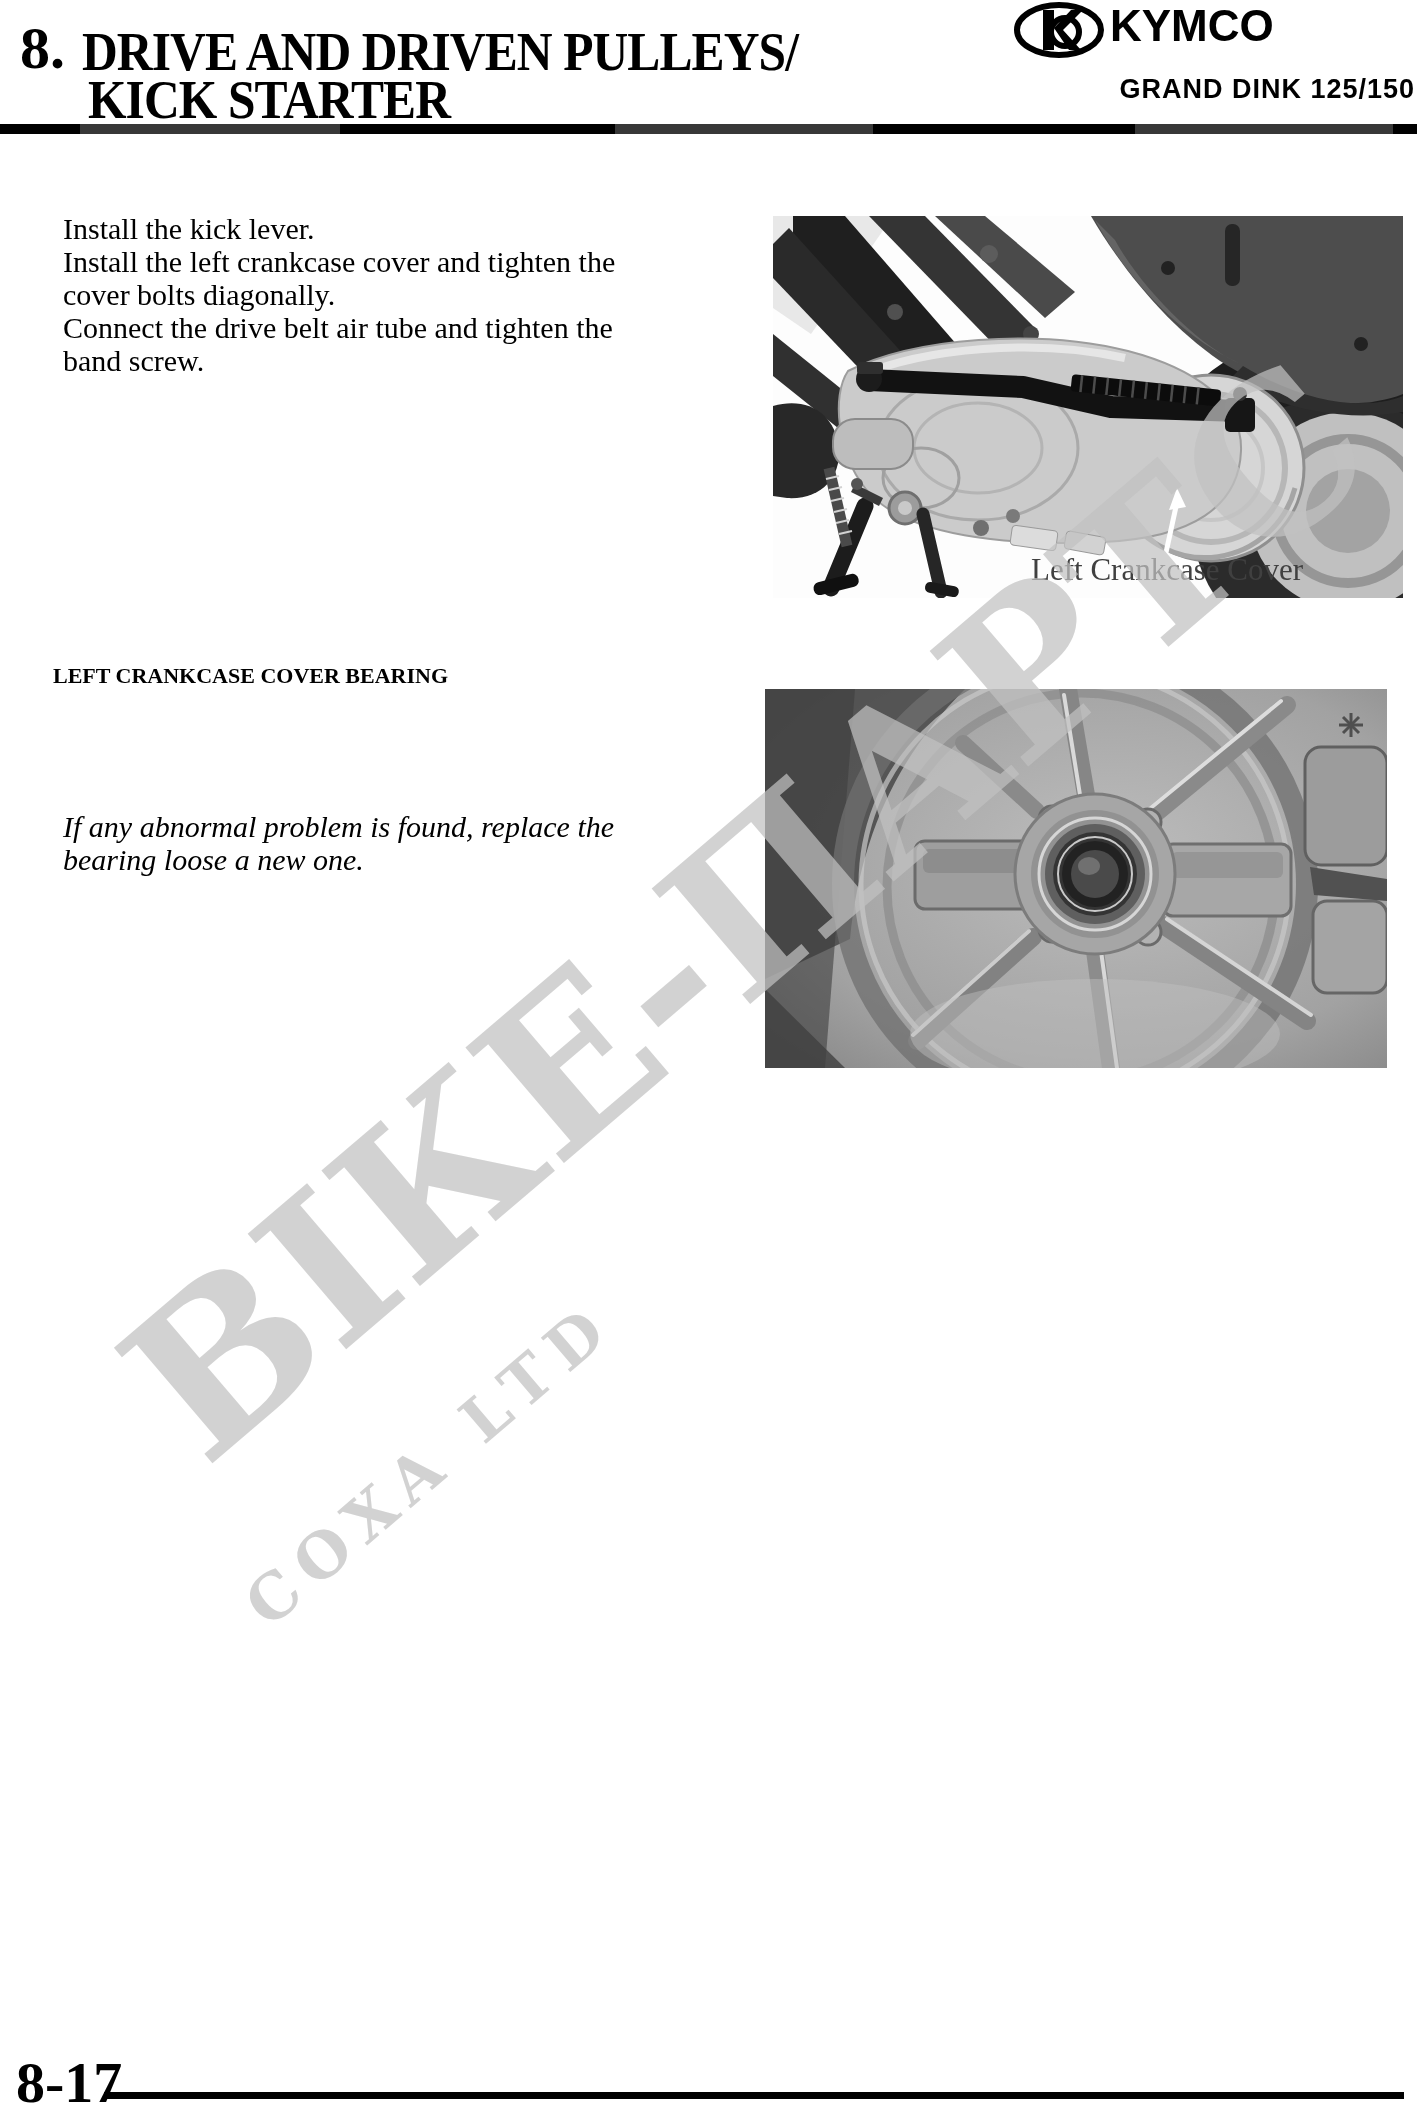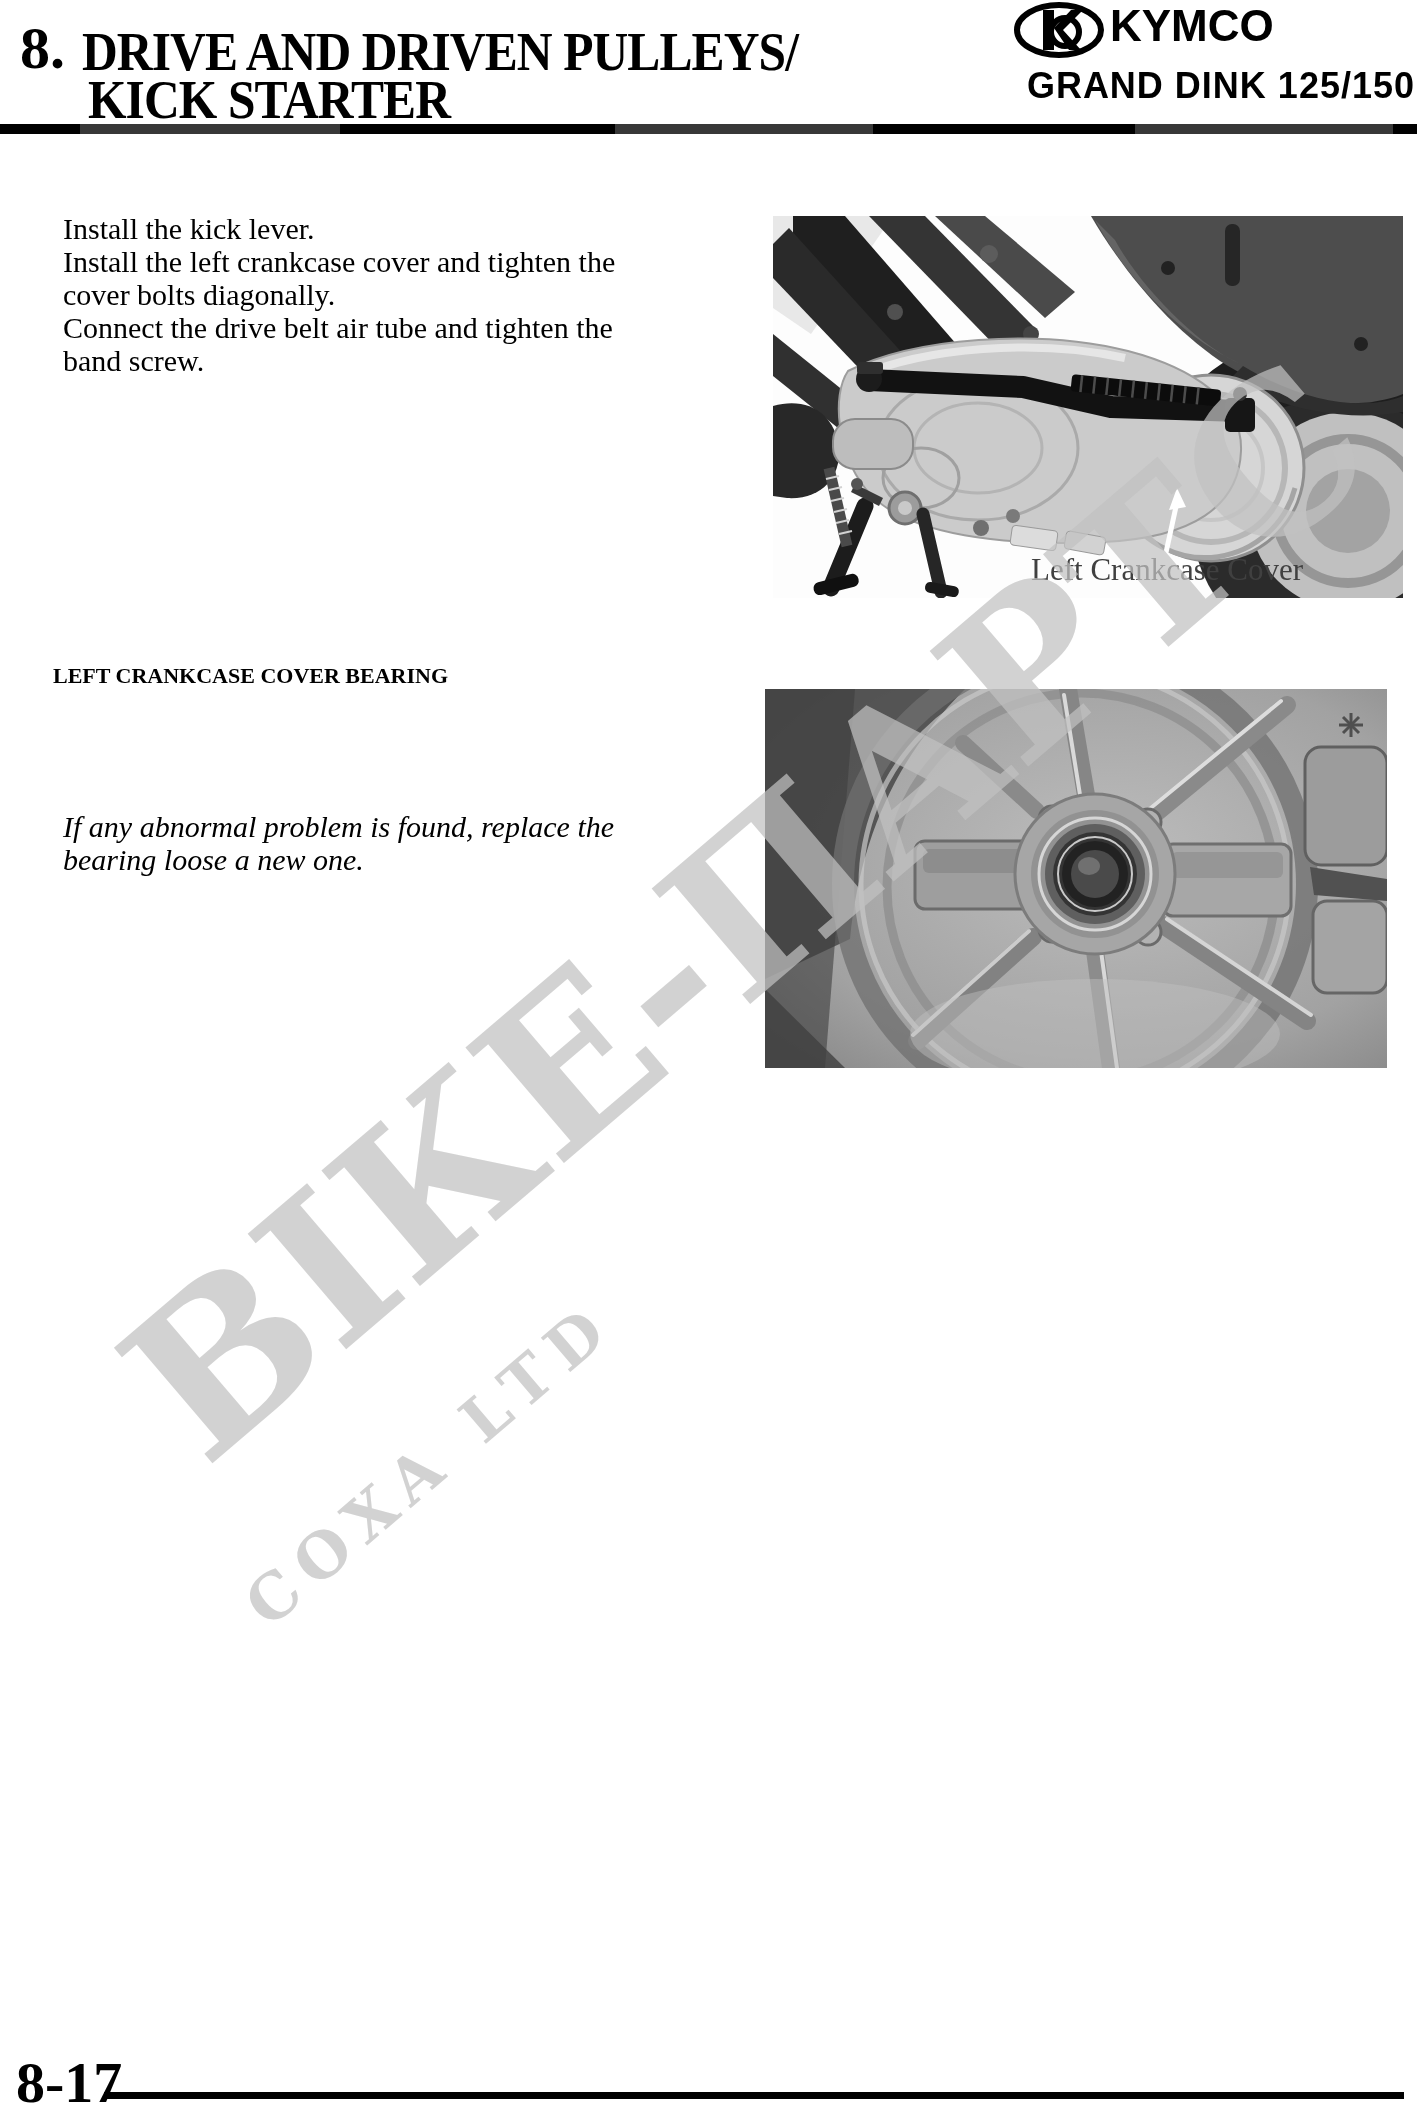--- a/index.html
+++ b/index.html
@@ -31,23 +31,23 @@
     transform: scaleX(0.90); transform-origin: left top;
   }
   .brand-row { position: absolute; left: 1010px; top: 0; width: 406px; height: 110px; }
   .kymco-icon { position: absolute; left: 3px; top: 2px; }
   .brand-name {
     position: absolute; left: 100px; top: 4px;
     font-family: "Liberation Sans", sans-serif;
     font-weight: bold; font-size: 44px; letter-spacing: 0px; line-height: 1;
   }
   .model-name {
-    position: absolute; right: 1px; top: 68px;
+    position: absolute; right: 1px; top: 76px;
     font-family: "Liberation Sans", sans-serif;
-    font-weight: bold; font-size: 36px; letter-spacing: 1px; line-height: 1;
+    font-weight: bold; font-size: 27px; letter-spacing: 1px; line-height: 1;
     white-space: nowrap;
     text-align: center;
   }
   .header-rule {
     position: absolute; left: 0; top: 124px; width: 1417px; height: 10px;
     background: #000;
   }
   .header-rule i { position: absolute; top: 0; height: 10px; background: rgba(255,255,255,0.22); }
 
   

